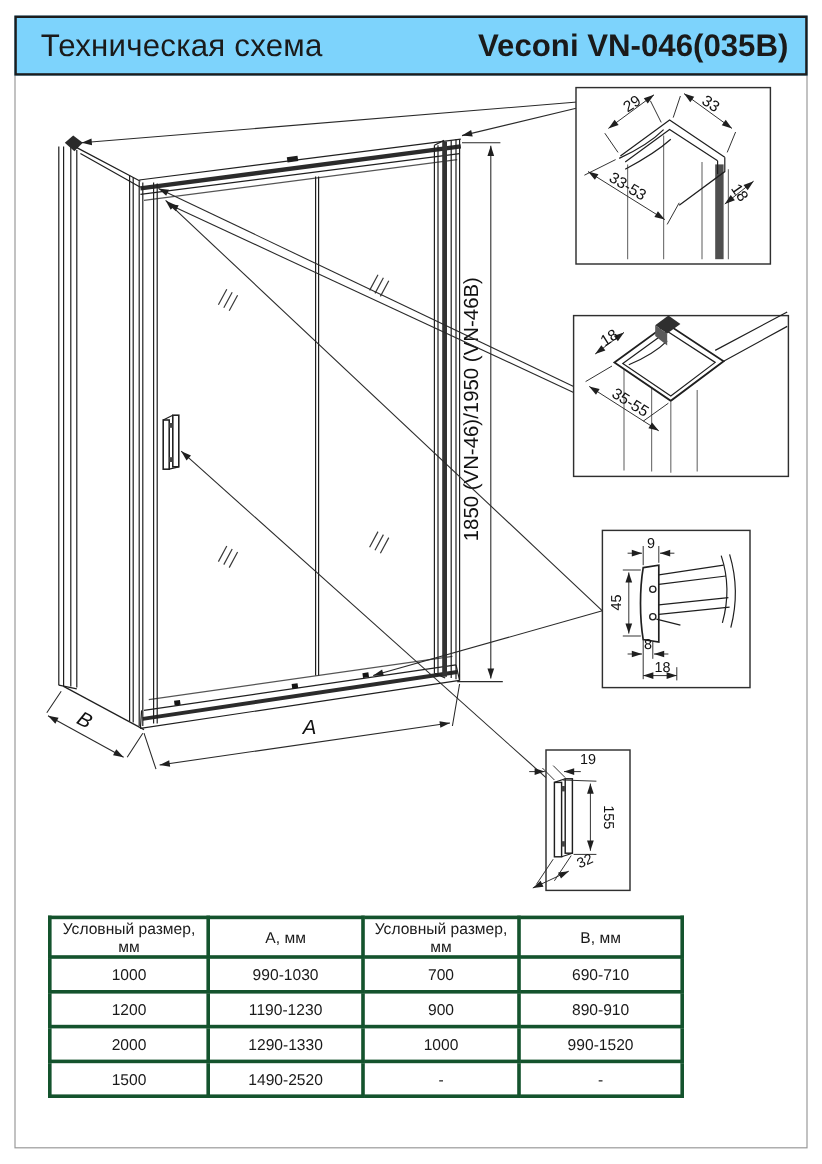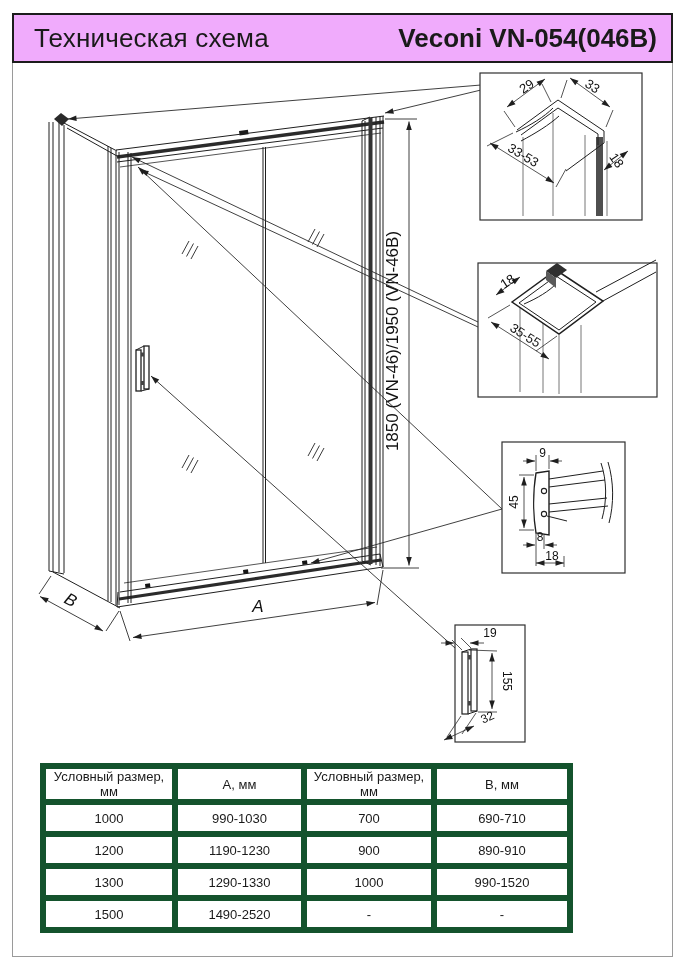--- a/index.html
+++ b/index.html
@@ -1,52 +1,52 @@
 <!DOCTYPE html>
 <html><head>
 <meta charset="utf-8">
 <style>
   html,body{margin:0;padding:0;background:#fff;}
   .page{position:relative;width:685px;height:970px;background:#fff;overflow:hidden;
         font-family:"Liberation Sans",sans-serif;color:#1a1a1a;}
   .page-border{position:absolute;left:12px;top:13px;width:659px;height:942px;
         border:1px solid #9a9a9a;}
   .header-box{position:absolute;left:12px;top:13px;width:661px;height:50px;box-sizing:border-box;
-        border:2px solid #1c1c1c;background:#f0abfc;display:flex;align-items:center;
+        border:2px solid #1c1c1c;background:#7dd3fc;display:flex;align-items:center;
         justify-content:space-between;padding:0 14px 0 20px;}
   .header-title{font-size:26px;letter-spacing:0.2px;}
   .header-model{font-size:26px;font-weight:bold;}
   svg.drawing{position:absolute;left:0;top:0;}
   svg .ln{fill:none;stroke:#1f1f1f;stroke-width:1;}
   svg .thin{fill:none;stroke:#555;stroke-width:1;}
   svg .ltgray{fill:none;stroke:#777;stroke-width:1;}
   svg .band{fill:none;stroke:#2b2b2b;}
   svg .dim{fill:none;stroke:#2a2a2a;stroke-width:0.9;}
   svg .ddim{fill:none;stroke:#2a2a2a;stroke-width:0.8;}
   svg text{fill:#111;font-family:"Liberation Sans",sans-serif;}
   svg .lbl{font-size:13px;text-anchor:middle;}
   svg .lbl-sm{font-size:12px;text-anchor:middle;}
   svg .lbl-big{font-size:17px;text-anchor:middle;}
   svg .ital{font-style:italic;}
   table.size-table{position:absolute;left:40px;top:763px;width:527px;border-collapse:collapse;
         table-layout:fixed;background:#fff;}
-  table.size-table th,table.size-table td{border:6px solid #14532d;text-align:center;
+  table.size-table th,table.size-table td{border:3px solid #14532d;text-align:center;
         vertical-align:middle;font-size:13px;font-weight:normal;padding:0;}
   table.size-table th{height:28px;}
   table.size-table td{height:26px;}
 </style>
 </head>
 <body>
 
 <div class="page">
   <div class="page-border"></div>
 
   <div class="header-box">
     <span class="header-title">Техническая схема</span>
-    <span class="header-model">Veconi VN-054(046B)</span>
+    <span class="header-model">Veconi VN-046(035B)</span>
   </div>
 
   <svg class="drawing" width="685" height="970" viewBox="0 0 685 970">
     <defs>
       <marker id="aE" markerUnits="userSpaceOnUse" markerWidth="11" markerHeight="8" refX="9.5" refY="4" orient="auto">
         <path d="M1,1.2 L9.5,4 L1,6.8 Z" fill="#1f1f1f"></path>
       </marker>
       <marker id="aS" markerUnits="userSpaceOnUse" markerWidth="11" markerHeight="8" refX="1" refY="4" orient="auto">
         <path d="M9.5,1.2 L1,4 L9.5,6.8 Z" fill="#1f1f1f"></path>
       </marker>
@@ -238,21 +238,21 @@
         <td>700</td>
         <td>690-710</td>
       </tr>
       <tr>
         <td>1200</td>
         <td>1190-1230</td>
         <td>900</td>
         <td>890-910</td>
       </tr>
       <tr>
-        <td>1300</td>
+        <td>2000</td>
         <td>1290-1330</td>
         <td>1000</td>
         <td>990-1520</td>
       </tr>
       <tr>
         <td>1500</td>
         <td>1490-2520</td>
         <td>-</td>
         <td>-</td>
       </tr>

